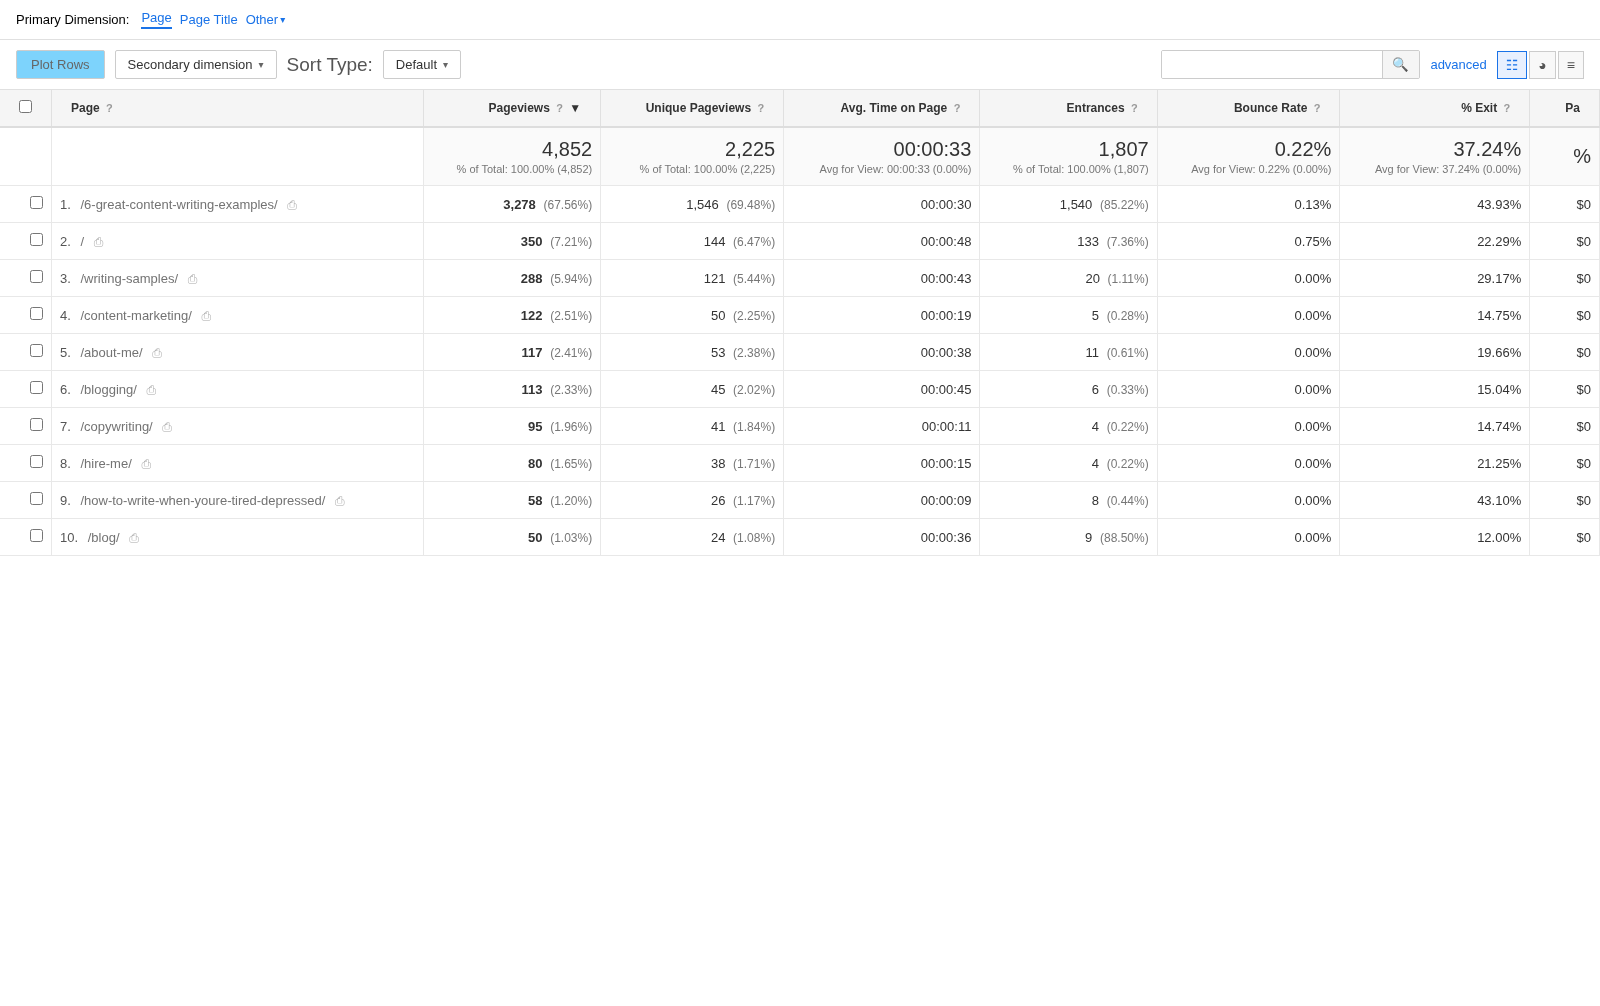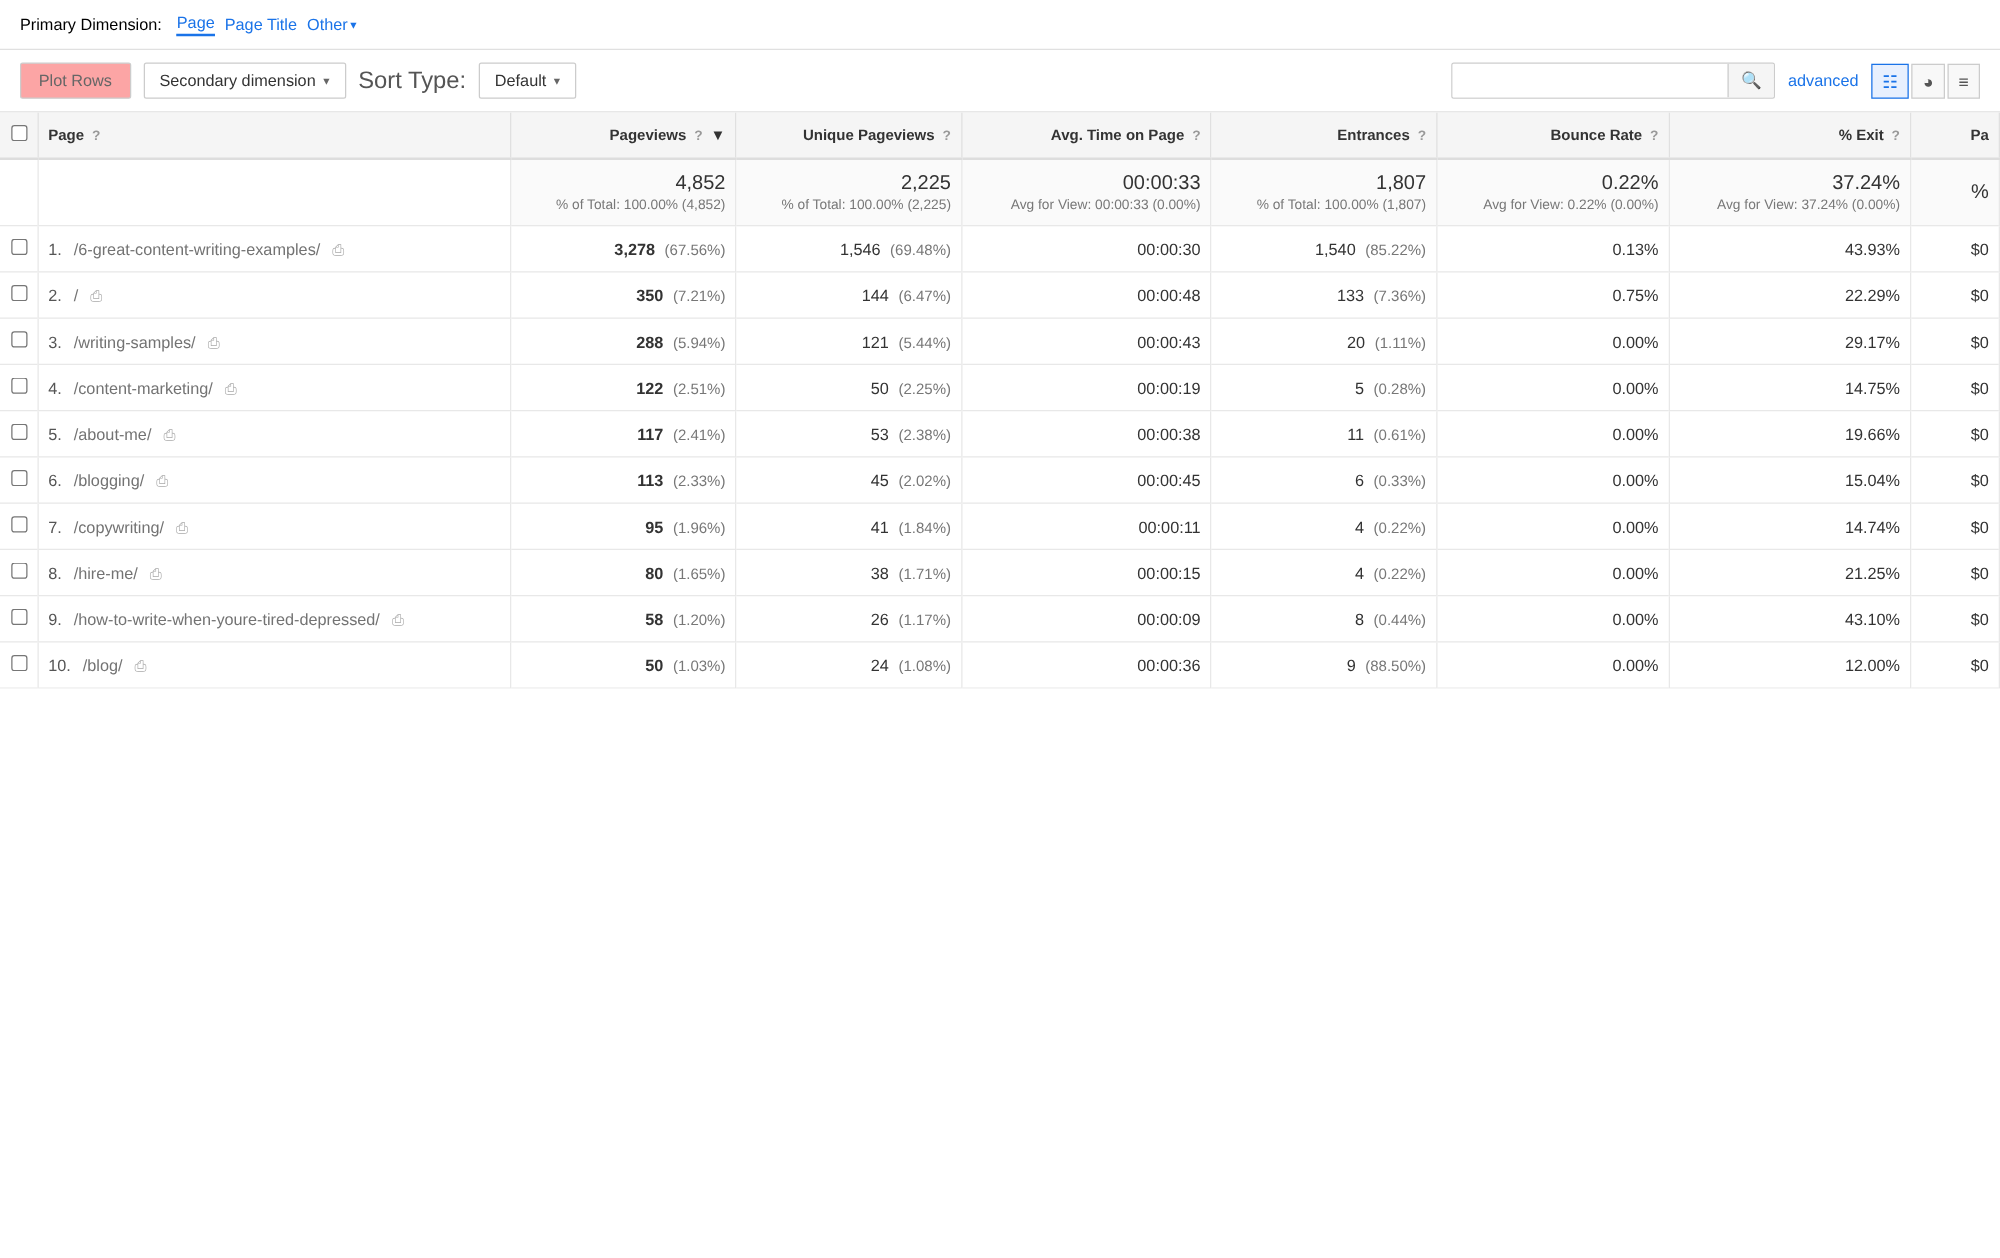--- a/index.html
+++ b/index.html
@@ -21,21 +21,21 @@
     .toolbar {
       display: flex;
       align-items: center;
       padding: 10px 16px;
       gap: 10px;
       border-bottom: 1px solid #e0e0e0;
       flex-wrap: wrap;
     }
     .btn-plot {
       border: 1px solid #ccc;
-      background: #fca5a5;
+      background: #7dd3fc;
       color: #666;
       padding: 6px 14px;
       border-radius: 2px;
       cursor: pointer;
       font-size: 13px;
     }
     .dropdown-btn {
       border: 1px solid #ccc;
       background: #fff;
       color: #333;
@@ -81,21 +81,21 @@
       padding: 5px 8px;
       cursor: pointer;
       font-size: 14px;
       color: #555;
     }
     .view-icon-btn.active { background: #e8f0fe; color: #1a73e8; border-color: #1a73e8; }
 
     .data-table { width: 100%; border-collapse: collapse; }
     .data-table thead tr { background: #f5f5f5; }
     .data-table th {
-      padding: 10px 8px;
+      padding: 10px 19px;
       text-align: right;
       font-weight: bold;
       font-size: 12px;
       color: #333;
       border-bottom: 2px solid #ddd;
       border-right: 1px solid #e0e0e0;
       white-space: nowrap;
     }
     .data-table th.col-page { text-align: left; min-width: 320px; }
     .data-table th .help-icon { color: #999; font-size: 11px; cursor: help; margin-left: 3px; }
@@ -113,21 +113,21 @@
     .data-table td.summary-row { background: #fafafa; font-size: 12px; }
 
     .checkbox-cell { width: 30px; text-align: center; }
     .row-num { color: #555; min-width: 30px; text-align: right; padding-right: 6px; }
 
     .page-link { color: #737373; text-decoration: none; cursor: pointer; }
     .copy-icon { color: #aaa; cursor: pointer; margin-left: 6px; font-size: 12px; }
 
     .pct { color: #777; font-size: 12px; margin-left: 4px; }
 
-    .summary-main { font-size: 16px; font-weight: normal; text-align: right; }
+    .summary-main { font-size: 20px; font-weight: normal; text-align: right; }
     .summary-sub { font-size: 11px; color: #777; margin-top: 2px; }
 
     .col-pageviews { min-width: 130px; }
     .col-unique { min-width: 130px; }
     .col-avg { min-width: 130px; }
     .col-entrances { min-width: 130px; }
     .col-bounce { min-width: 110px; }
     .col-exit { min-width: 100px; }
     .col-pa { min-width: 60px; }
   </style>

